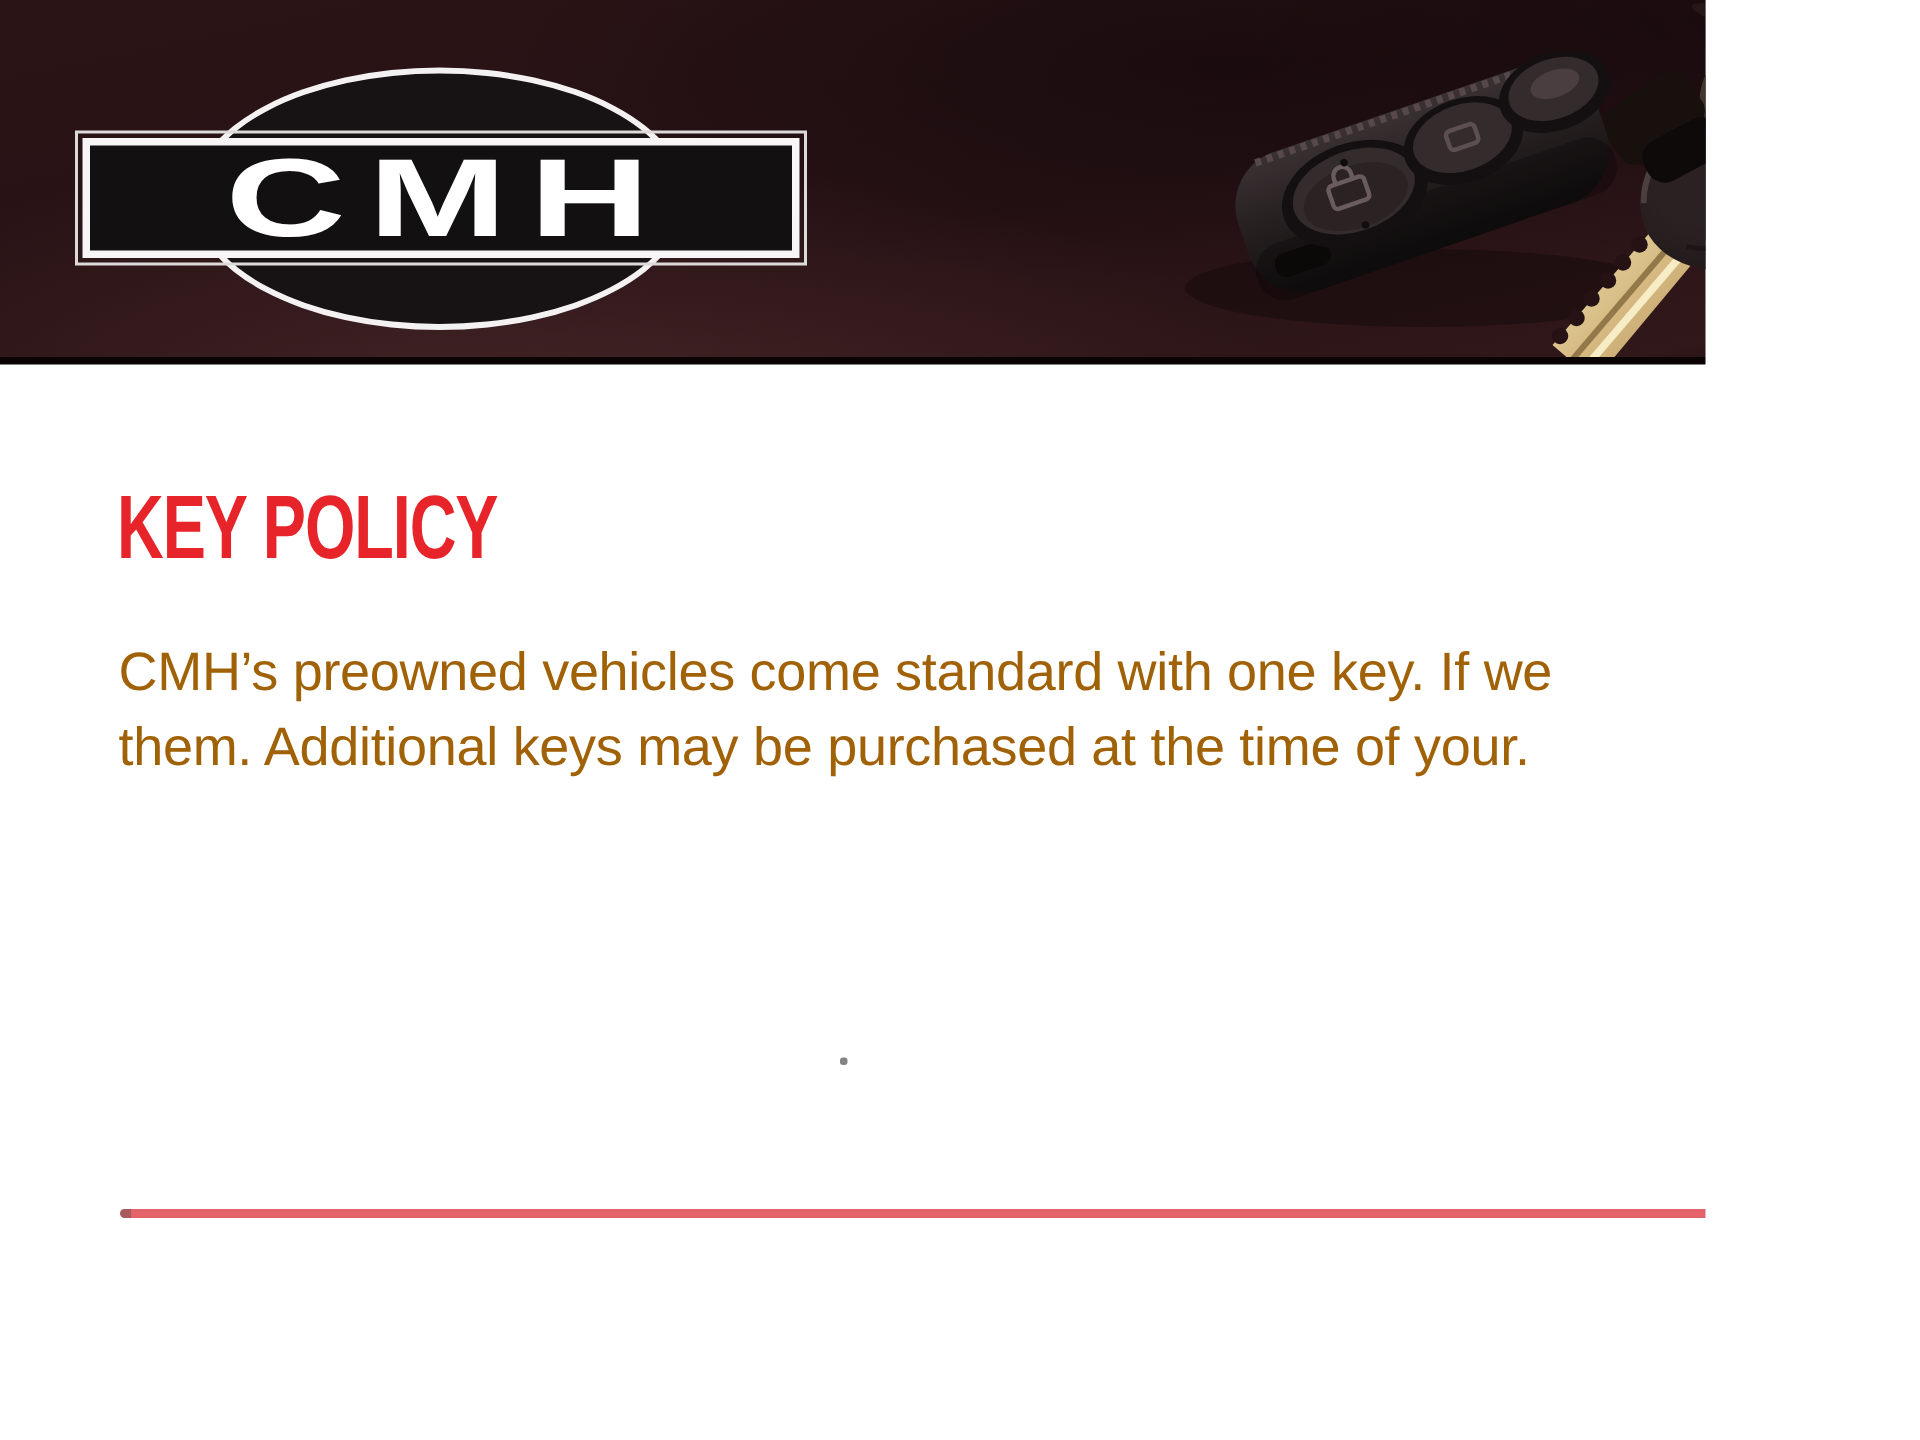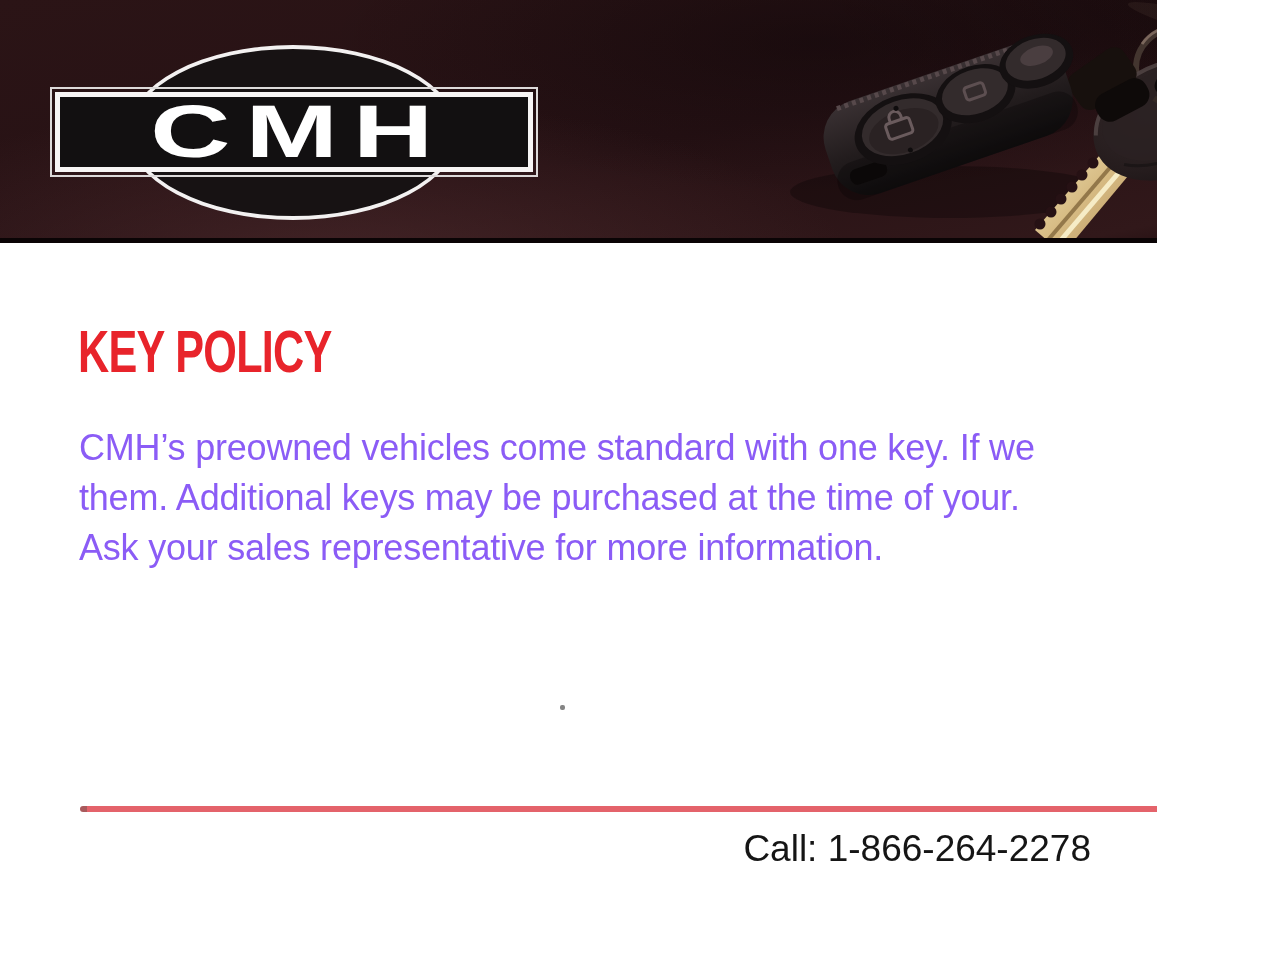--- a/index.html
+++ b/index.html
@@ -1,18 +1,18 @@
 <!DOCTYPE html>
 <html><head>
 <meta charset="utf-8">
 <style>
   html,body { margin:0; padding:0; background:#ffffff; }
   .page {
     position:relative; width:1137px; height:960px; overflow:hidden;
-    background:#ffffff; font-family:"Liberation Sans", sans-serif;padding-left:20px;
+    background:#ffffff; font-family:"Liberation Sans", sans-serif;
   }
 
   
   .banner {
     position:absolute; left:0; top:0; width:1280px; height:243px;
     box-sizing:border-box; border-bottom:5px solid #0a0405; overflow:hidden;
     background:
       radial-gradient(75% 140% at 26% 118%, rgba(92,52,54,.55) 0%, rgba(92,52,54,0) 55%),
       radial-gradient(55% 90% at 64% 18%, rgba(10,4,6,.45) 0%, rgba(10,4,6,0) 70%),
       radial-gradient(60% 90% at 100% 0%, rgba(12,5,6,.5) 0%, rgba(12,5,6,0) 60%),
@@ -43,21 +43,21 @@
 
   
   .heading {
     position:absolute; left:78px; top:322px; margin:0;
     font-size:60px; line-height:60px; font-weight:bold;
     color:#e8242b; letter-spacing:-1px;
     transform:scaleX(0.72); transform-origin:0 50%; white-space:nowrap;
   }
   .body-text {
     position:absolute; left:79px; top:423px; width:1150px;
-    font-size:36px; line-height:50px; color:#8b5cf6; letter-spacing:-0.2px;
+    font-size:36px; line-height:50px; color:#a16207; letter-spacing:-0.2px;
   }
   .stray-dot {
     position:absolute; left:560px; top:705px; width:5px; height:5px;
     background:#6f6f6f; border-radius:2px; opacity:.85;
   }
   .divider {
     position:absolute; left:80px; top:806px; width:1135px; height:6px;
     border-radius:3px;
     background:linear-gradient(90deg, #a95a5c 0px, #a95a5c 7px, #e4636b 7px);
   }
@@ -155,22 +155,20 @@
         <span class="logo-text">CMH</span>
       </div>
     </div>
   </header>
 
   <h1 class="heading">KEY POLICY</h1>
 
   <div class="body-text">
     <div>CMH’s preowned vehicles come standard with one key. If we</div>
     <div>them. Additional keys may be purchased at the time of your.</div>
-    <div>Ask your sales representative for more information.</div>
   </div>
 
   <span class="stray-dot"></span>
 
   <div class="divider"></div>
 
-  <div class="phone">Call: 1-866-264-2278</div>
 
 </div>
 
 </body></html>

